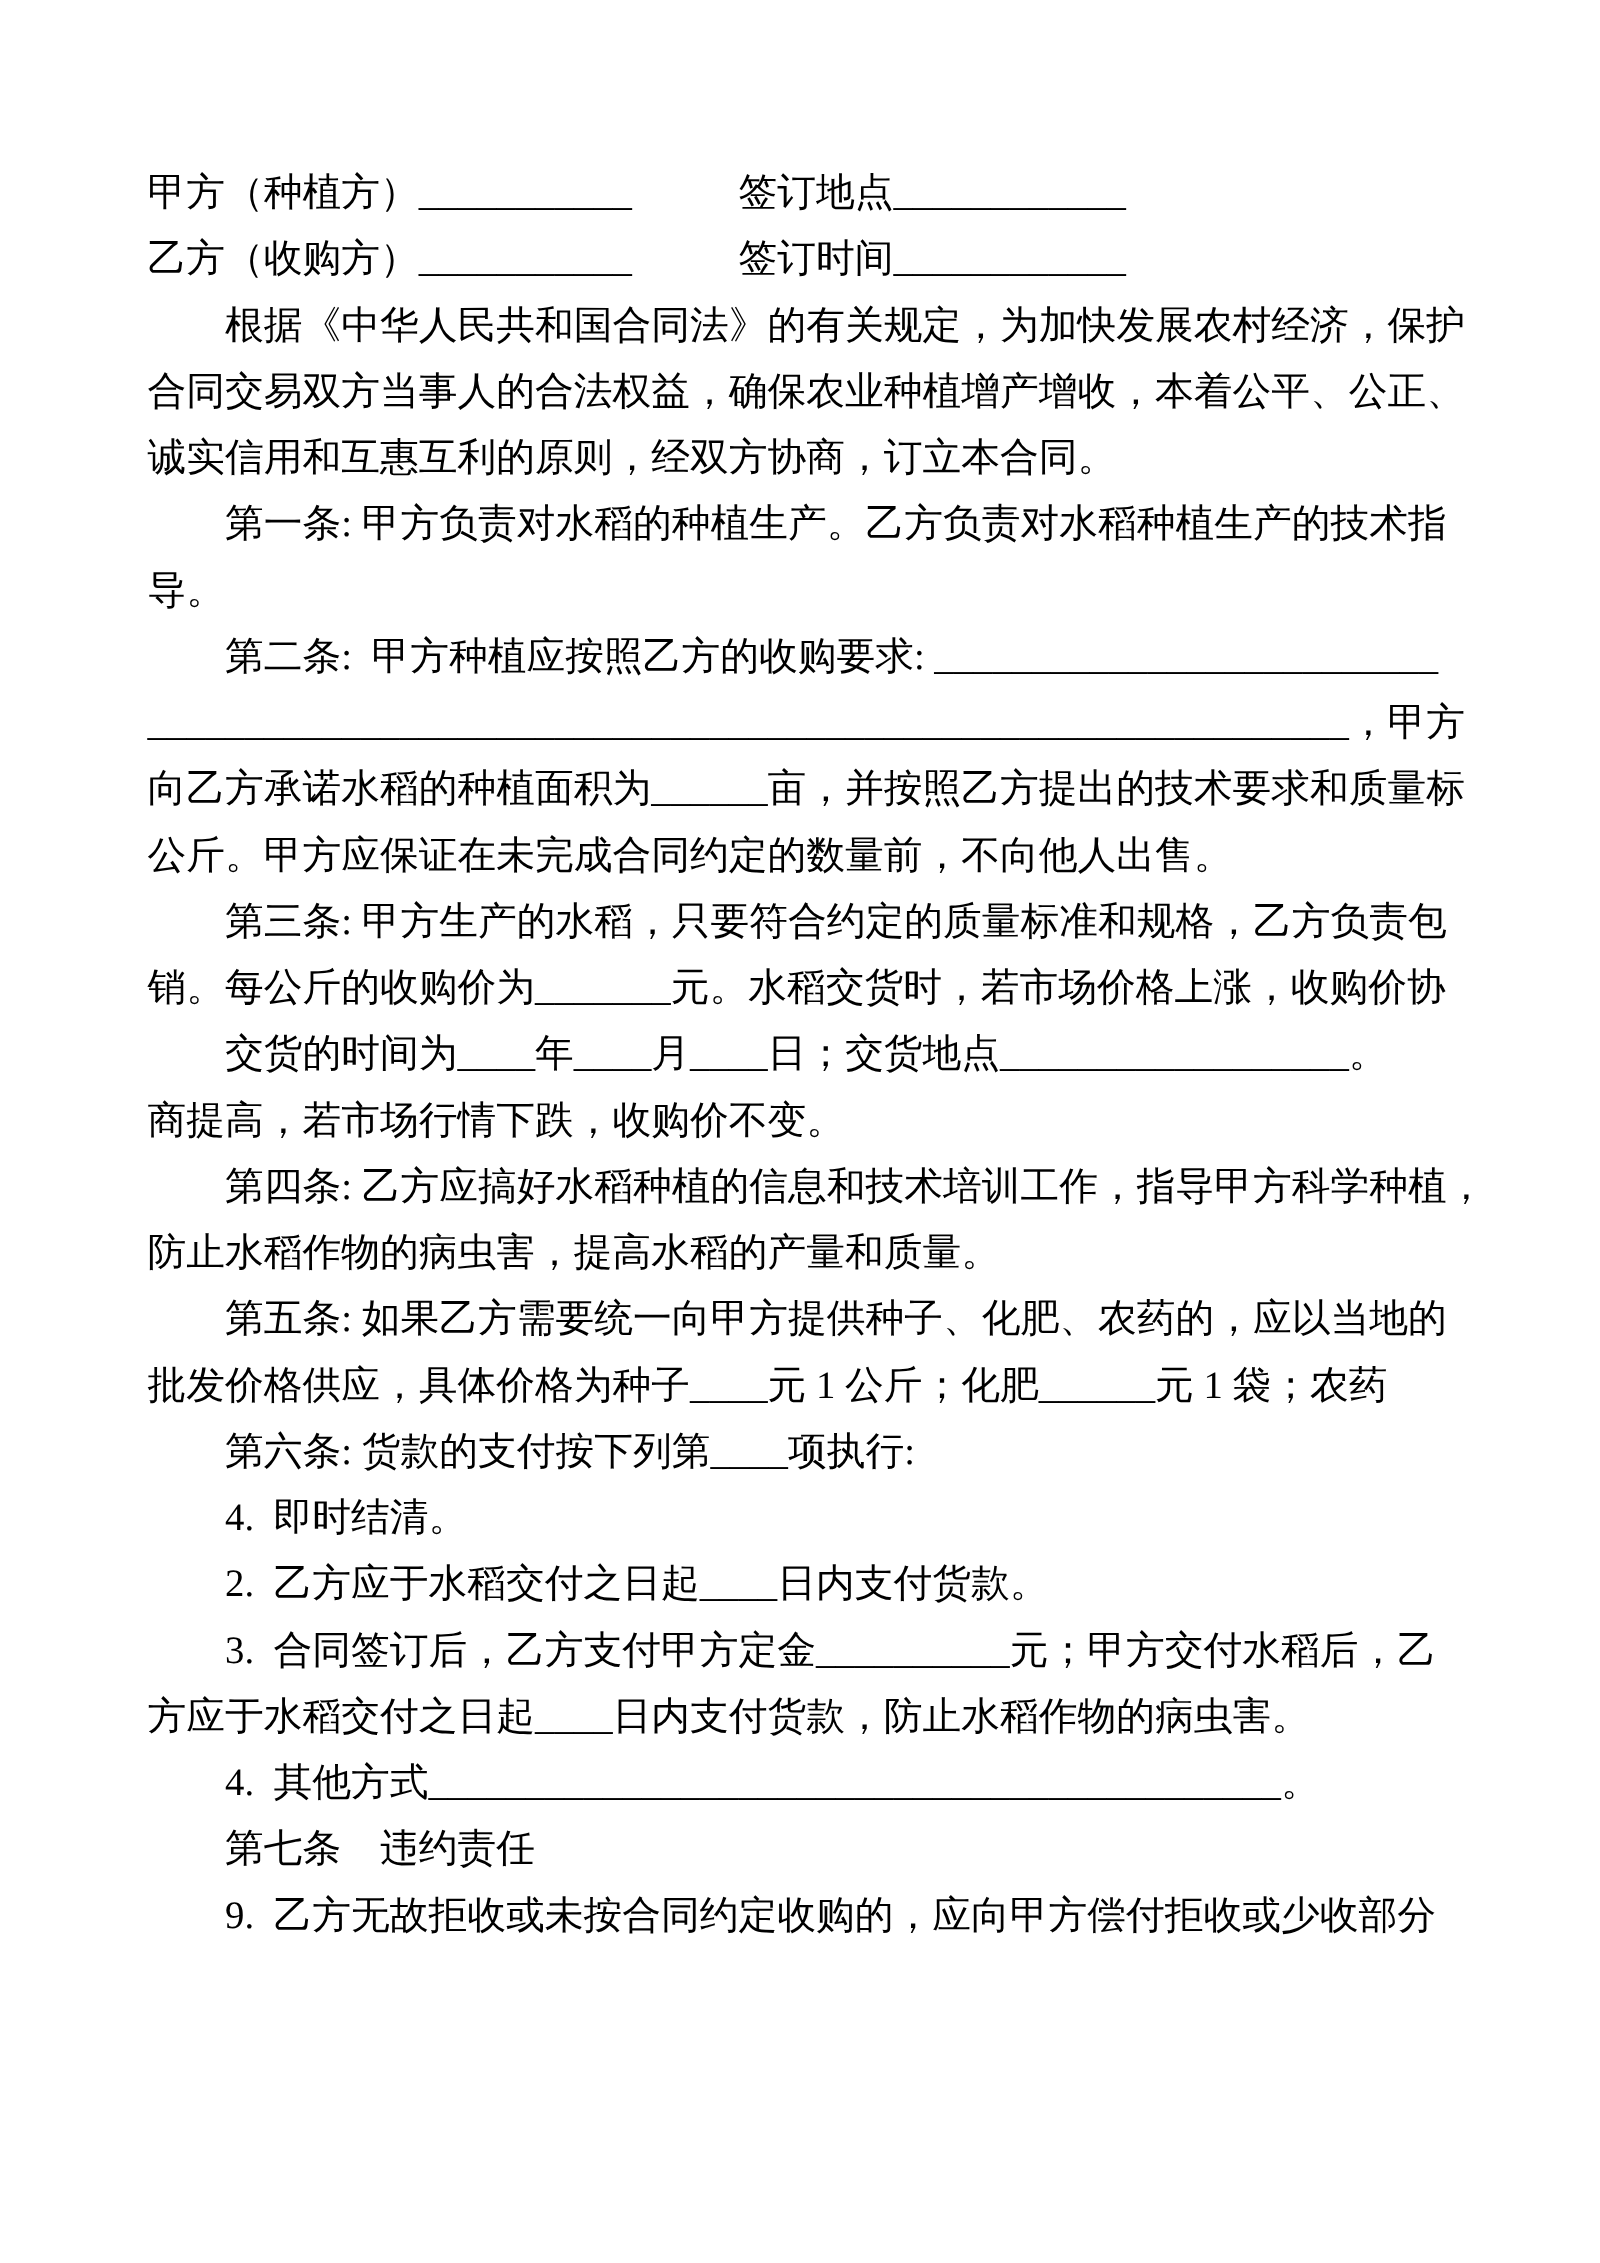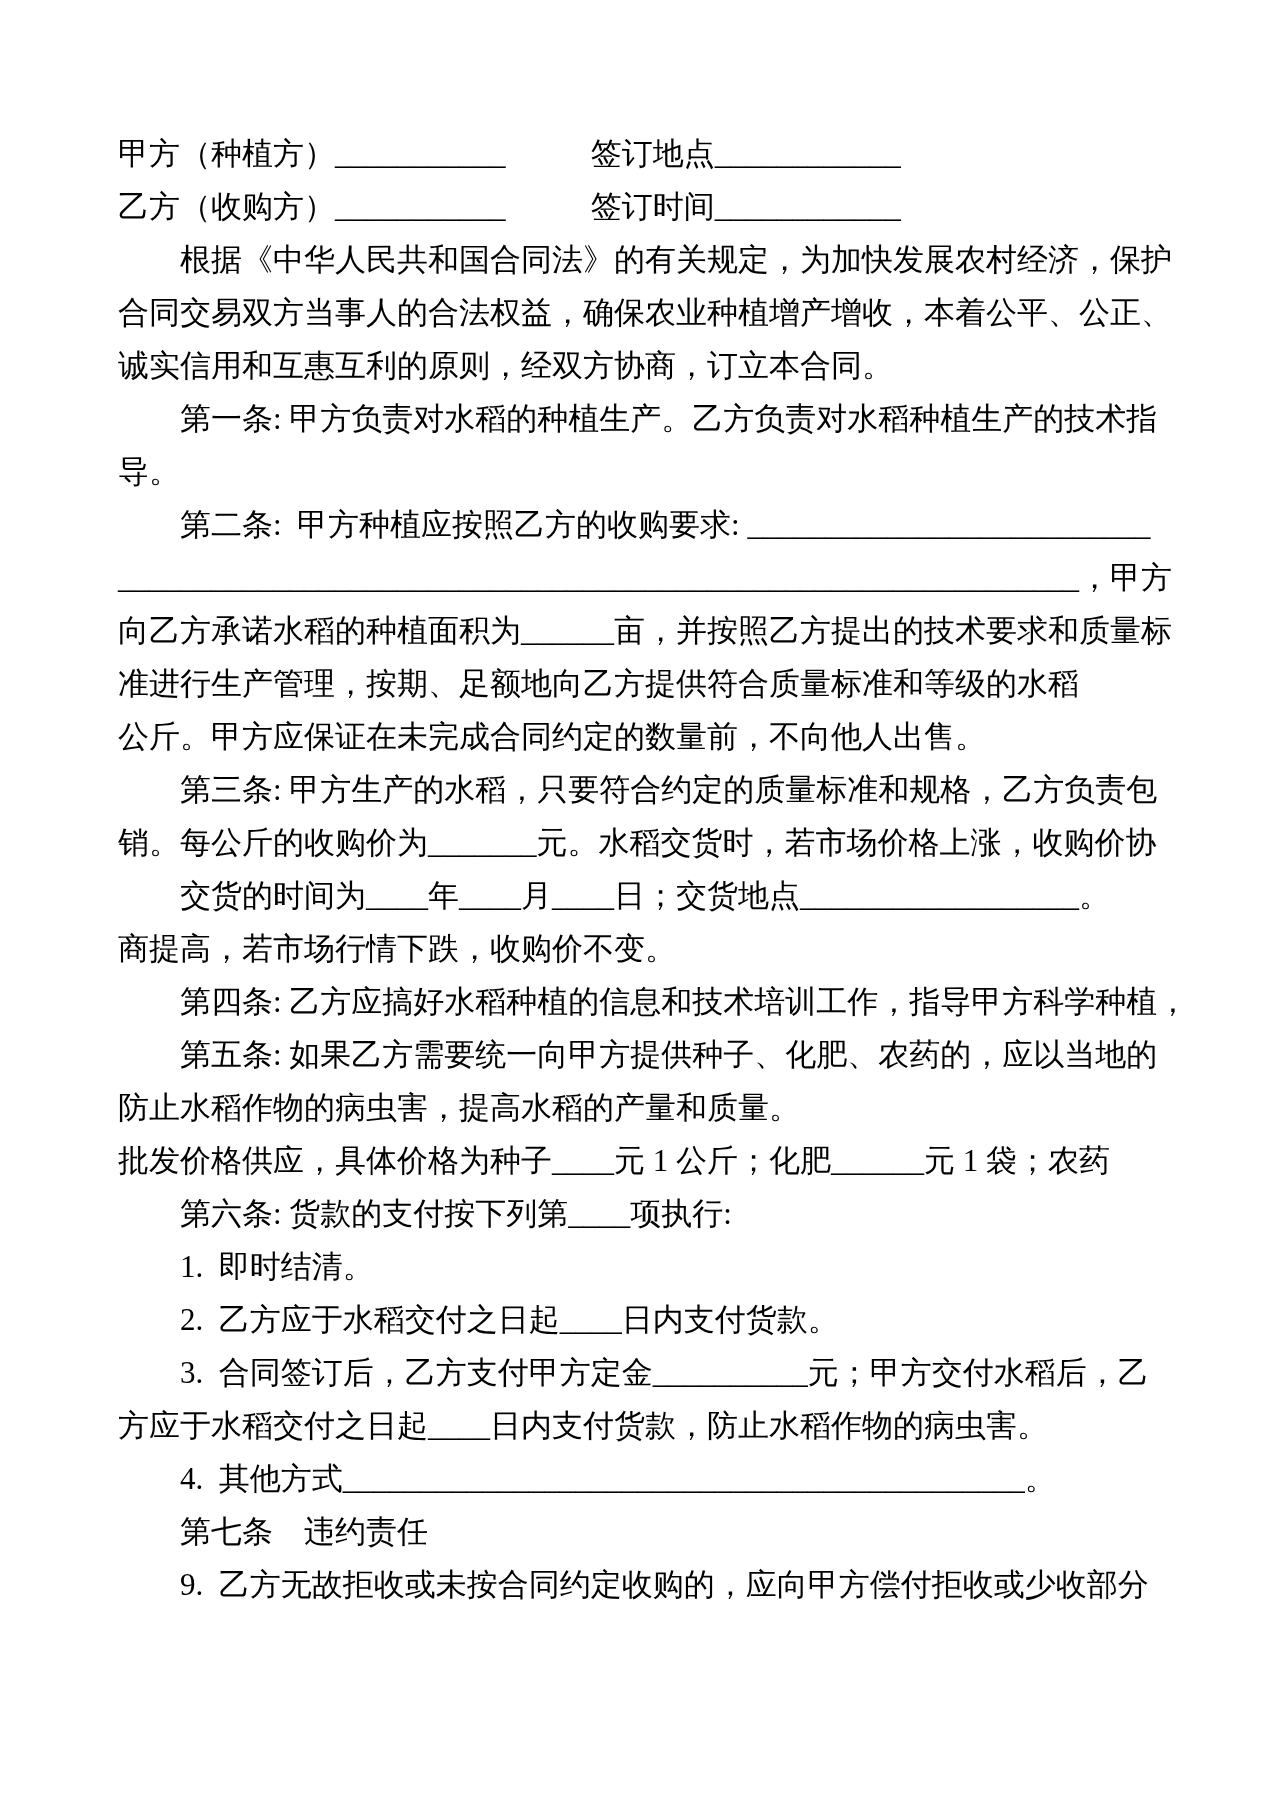--- a/index.html
+++ b/index.html
@@ -38,32 +38,31 @@
       <div class="line">甲方（种植方）___________           签订地点____________</div>
       <div class="line">乙方（收购方）___________           签订时间____________</div>
       <div class="line">　　根据《中华人民共和国合同法》的有关规定，为加快发展农村经济，保护</div>
       <div class="line">合同交易双方当事人的合法权益，确保农业种植增产增收，本着公平、公正、</div>
       <div class="line">诚实信用和互惠互利的原则，经双方协商，订立本合同。</div>
       <div class="line">　　第一条: 甲方负责对水稻的种植生产。乙方负责对水稻种植生产的技术指</div>
       <div class="line">导。</div>
       <div class="line">　　第二条:  甲方种植应按照乙方的收购要求: __________________________</div>
       <div class="line">______________________________________________________________，甲方</div>
       <div class="line">向乙方承诺水稻的种植面积为______亩，并按照乙方提出的技术要求和质量标</div>
-      <div class="line">准进行生产管理，按期、足额地向乙方提供符合质量标准和等级的水稻</div>
       <div class="line">公斤。甲方应保证在未完成合同约定的数量前，不向他人出售。</div>
       <div class="line">　　第三条: 甲方生产的水稻，只要符合约定的质量标准和规格，乙方负责包</div>
       <div class="line">销。每公斤的收购价为_______元。水稻交货时，若市场价格上涨，收购价协</div>
       <div class="line">　　交货的时间为____年____月____日；交货地点__________________。</div>
       <div class="line">商提高，若市场行情下跌，收购价不变。</div>
       <div class="line">　　第四条: 乙方应搞好水稻种植的信息和技术培训工作，指导甲方科学种植，</div>
+      <div class="line">防止水稻作物的病虫害，提高水稻的产量和质量。</div>
       <div class="line">　　第五条: 如果乙方需要统一向甲方提供种子、化肥、农药的，应以当地的</div>
-      <div class="line">防止水稻作物的病虫害，提高水稻的产量和质量。</div>
       <div class="line">批发价格供应，具体价格为种子____元 1 公斤；化肥______元 1 袋；农药</div>
       <div class="line">　　第六条: 货款的支付按下列第____项执行:</div>
-      <div class="line">　　1.  即时结清。</div>
+      <div class="line">　　4.  即时结清。</div>
       <div class="line">　　2.  乙方应于水稻交付之日起____日内支付货款。</div>
       <div class="line">　　3.  合同签订后，乙方支付甲方定金__________元；甲方交付水稻后，乙</div>
       <div class="line">方应于水稻交付之日起____日内支付货款，防止水稻作物的病虫害。</div>
       <div class="line">　　4.  其他方式____________________________________________。</div>
       <div class="line">　　第七条　违约责任</div>
       <div class="line">　　9.  乙方无故拒收或未按合同约定收购的，应向甲方偿付拒收或少收部分</div>
     </div>
 </div>
 
 </body></html>

